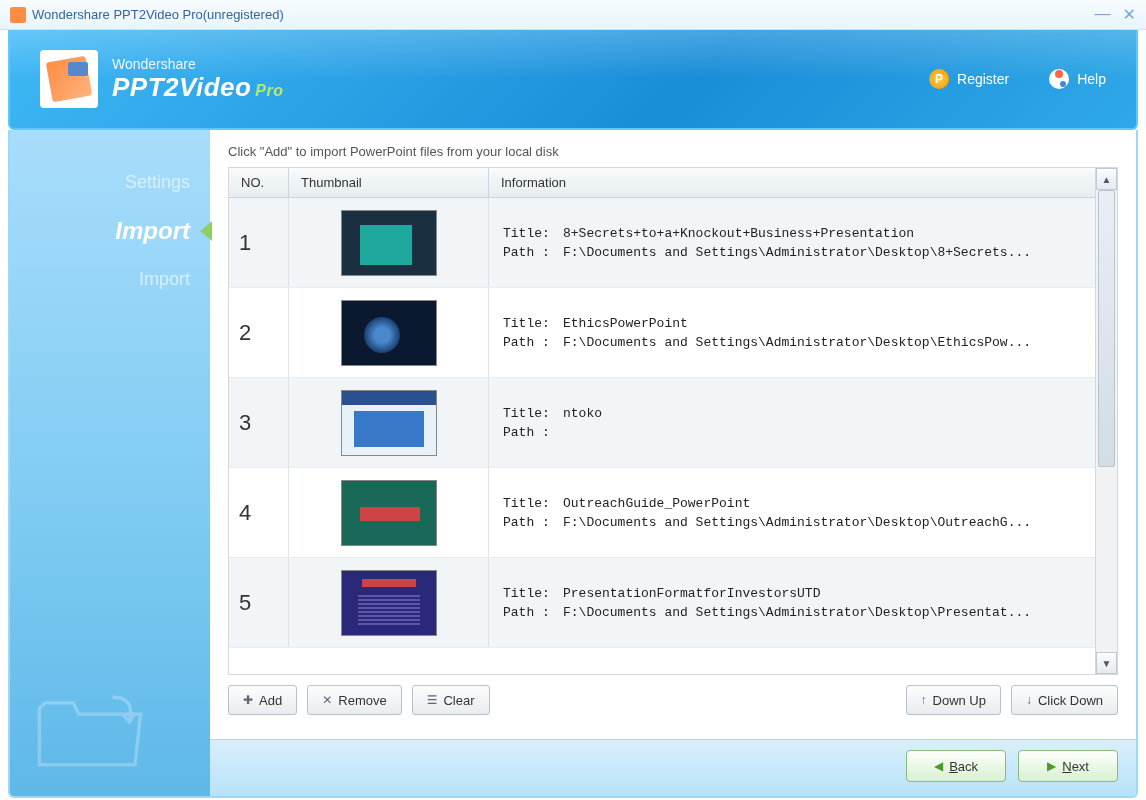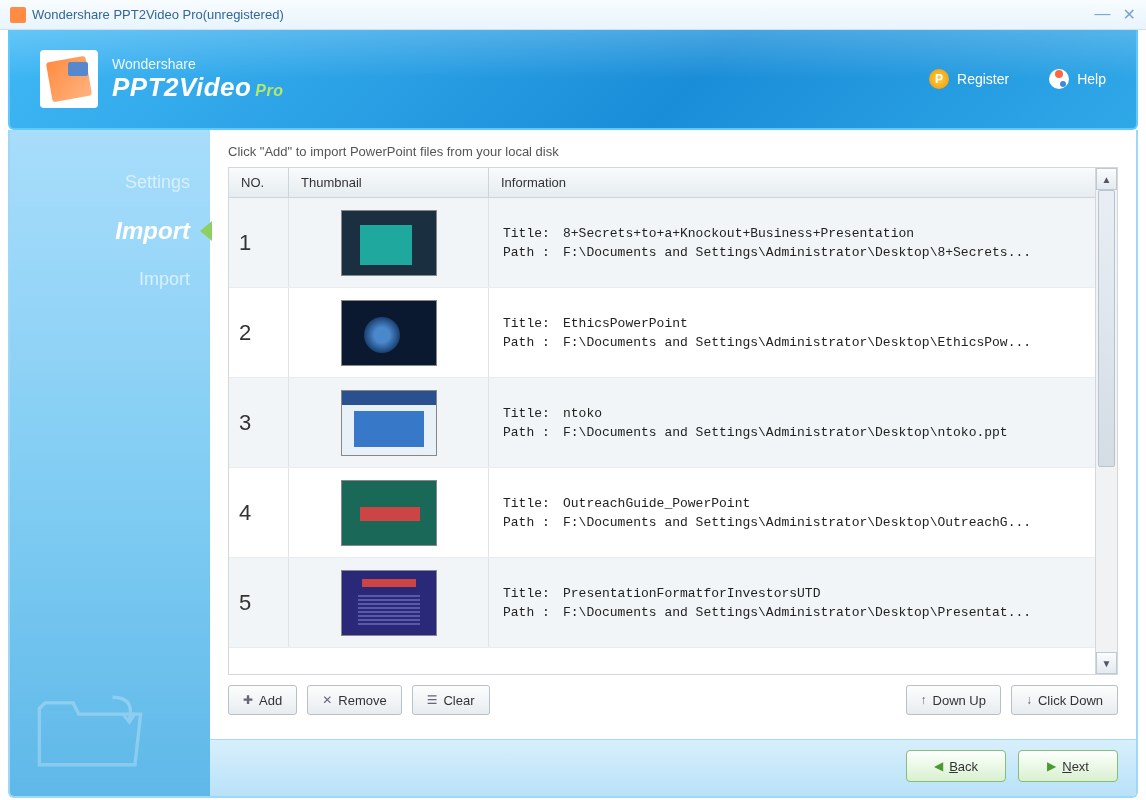--- a/index.html
+++ b/index.html
@@ -191,21 +191,20 @@
               <div class="td-thumb">
                   <div class="thumb t3"></div>
                 </div>
               <div class="td-info">
                 <div class="info-line">
                     <span class="info-label">Title:</span>
                     <span>ntoko</span>
                   </div>
                 <div class="info-line">
                     <span class="info-label">Path :</span>
-                    <span>F:\Documents and Settings\Administrator\Desktop\ntoko.ppt</span>
                   </div>
               </div>
             </div>
 
             <div class="row">
               <div class="td-no">4</div>
               <div class="td-thumb">
                   <div class="thumb t4"></div>
                 </div>
               <div class="td-info">

